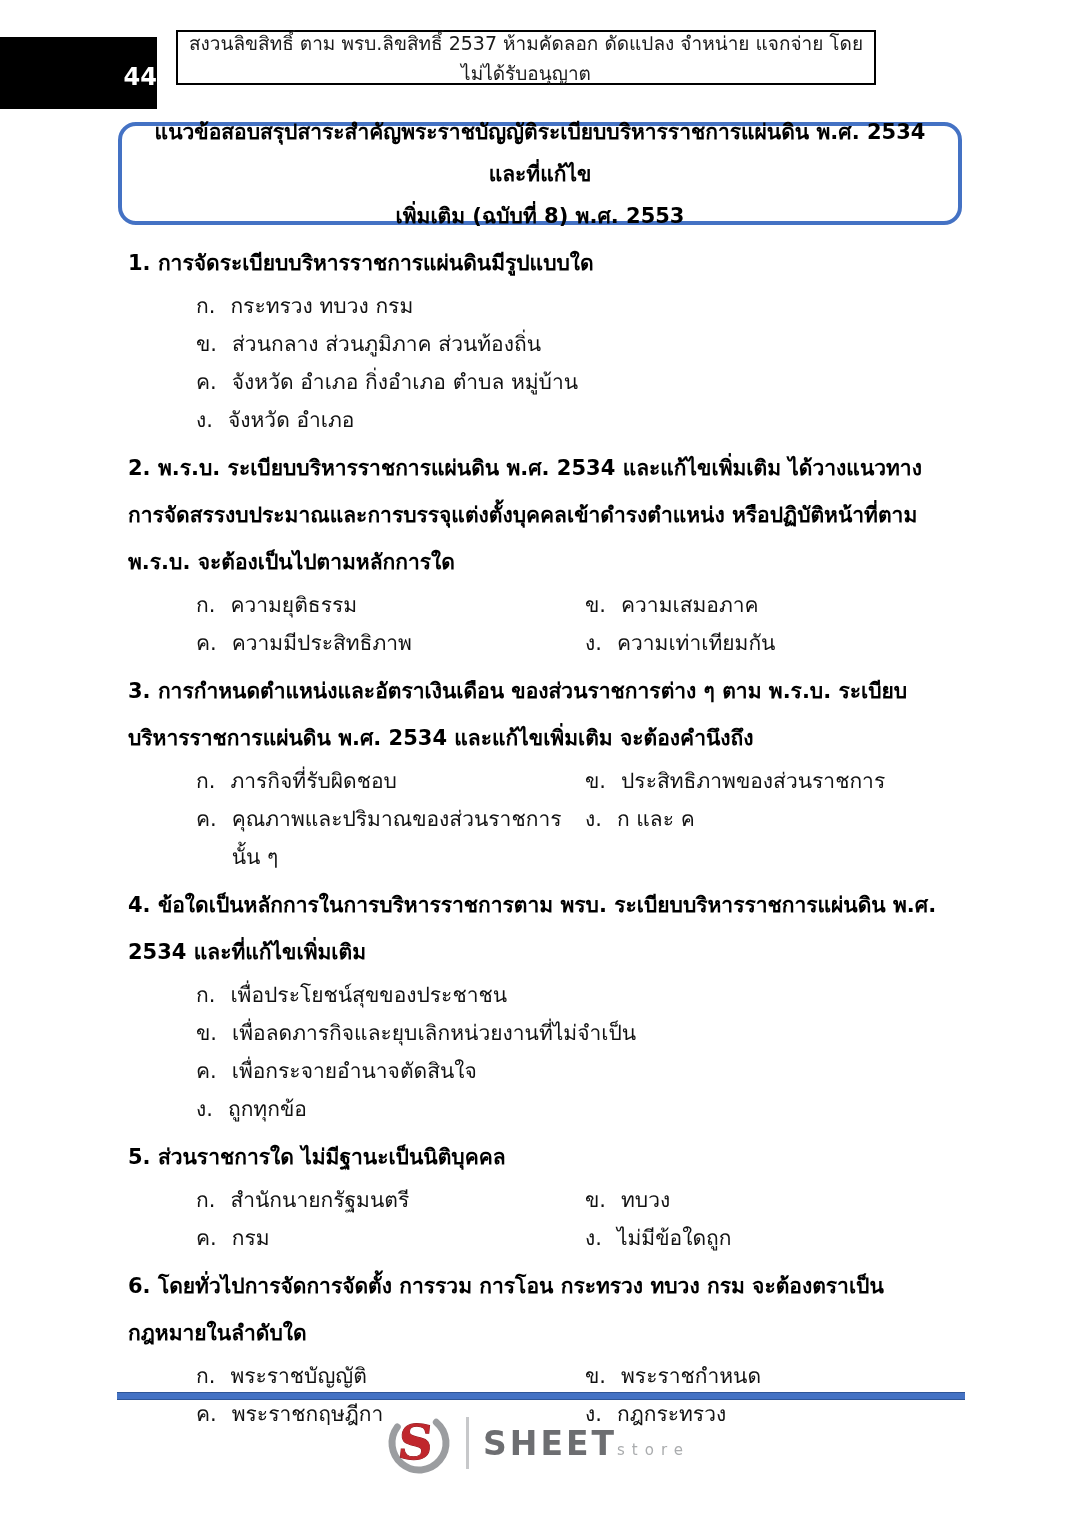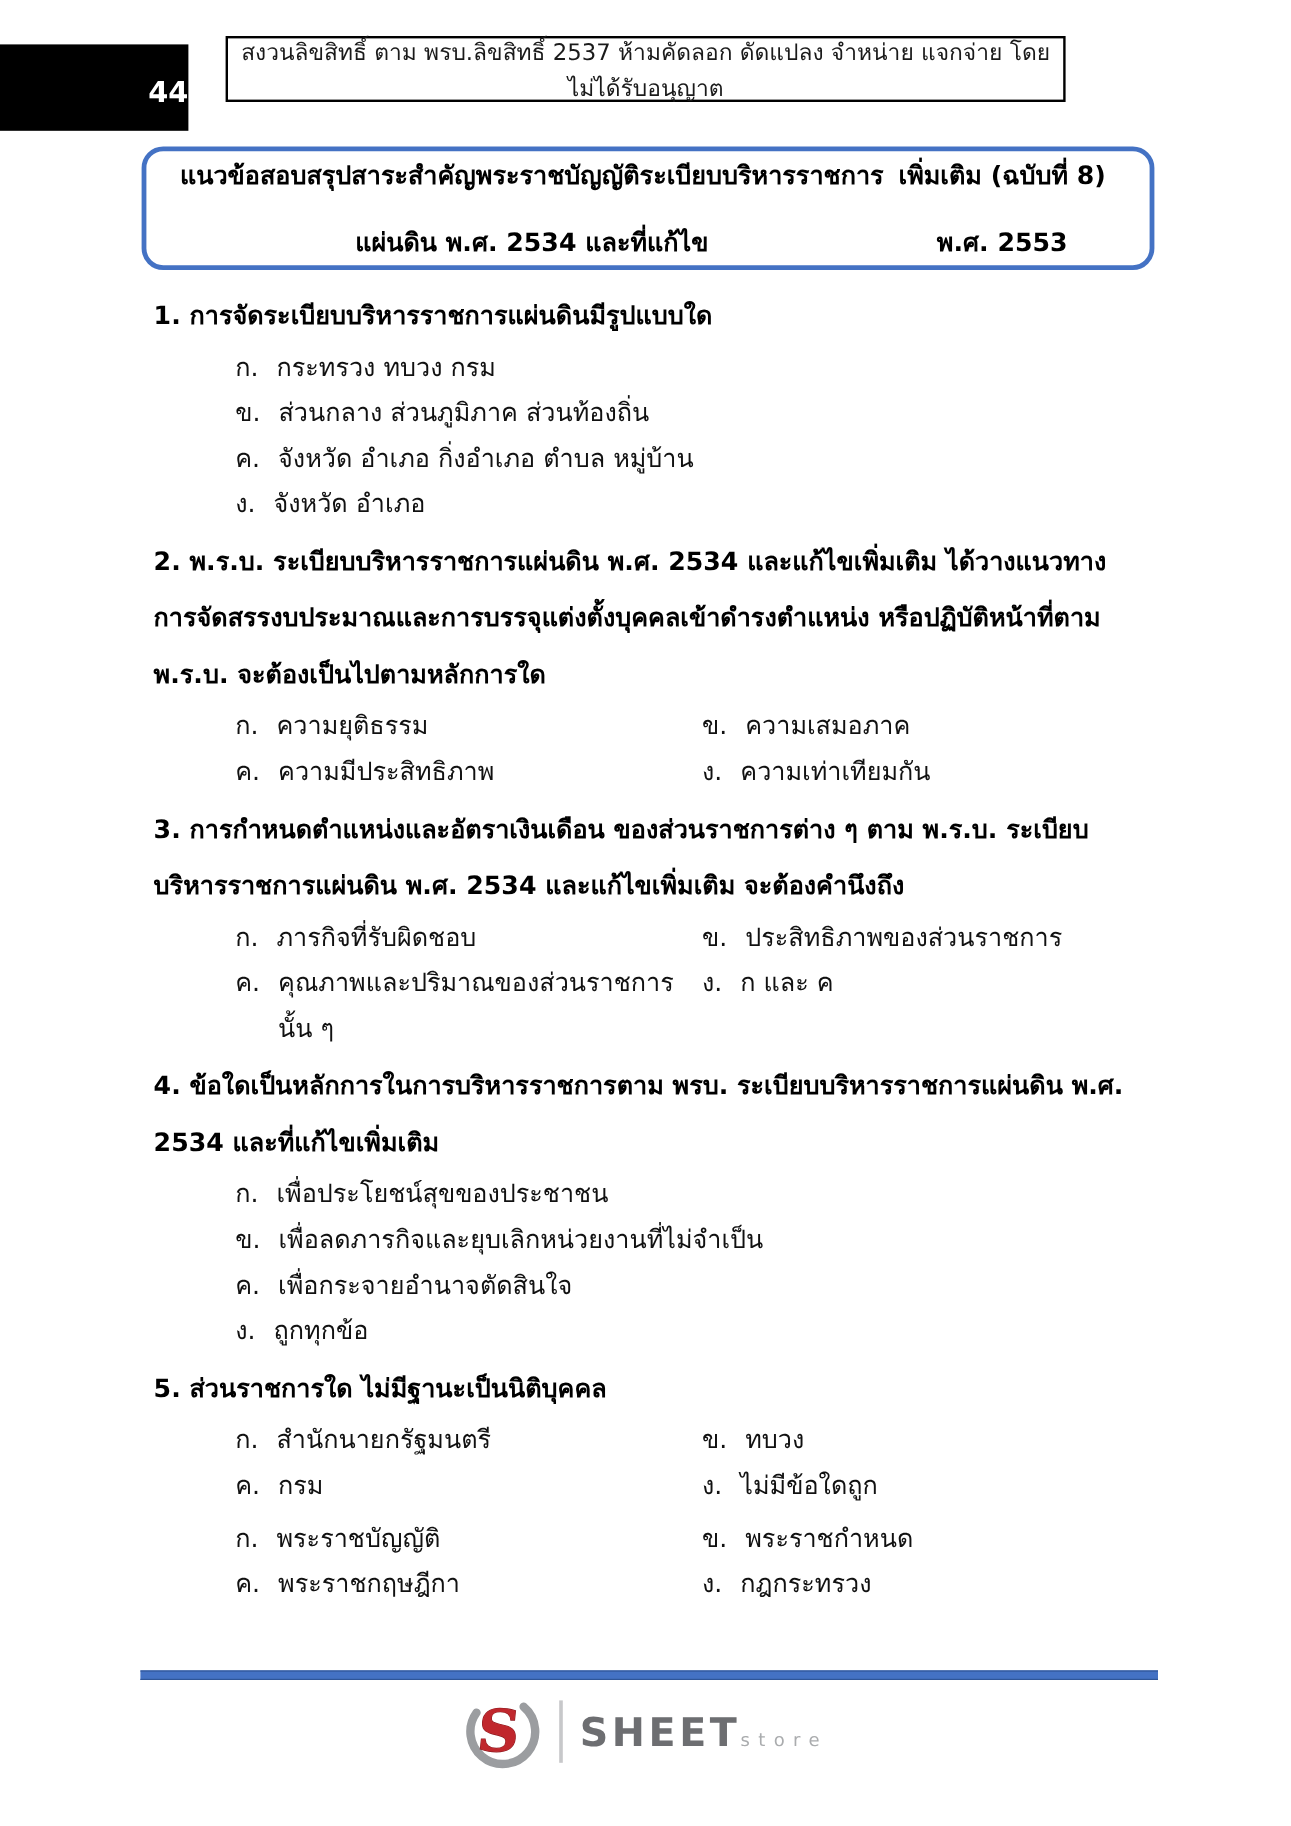--- a/index.html
+++ b/index.html
@@ -23,31 +23,31 @@
   }
 
   
   .copyright-box {
     position: absolute; left: 176px; top: 30px;
     width: 700px; height: 55px;
     border: 2px solid #000000;
     background: #ffffff;
     display: flex; align-items: center; justify-content: center;
     font-size: 19px; color: #1a1a1a;
-    padding: 0 10px; text-align: center; margin-left: 12px;
+    padding: 0 10px; text-align: center;
   }
 
   
   .title-box {
     position: absolute; left: 118px; top: 122px;
     width: 844px; height: 103px;
     border: 4px solid #4472c4; border-radius: 18px;
     background: #ffffff;
-    display: flex; flex-direction: row; align-items: center; justify-content: center;
-    font-weight: bold; font-size: 21px; line-height: 56px;
+    display: flex; flex-direction: column; align-items: center; justify-content: center;
+    font-weight: bold; font-size: 21px; line-height: 42px;
     text-align: center; color: #000000;
     padding: 0 26px;
   }
 
   
   .content {
     position: absolute; left: 128px; top: 240px;
     width: 822px;
   }
   .question-text {
@@ -217,20 +217,21 @@
             </span></div>
         <div><span class="option">
               <span class="opt-letter">ง.</span>
               <span>ไม่มีข้อใดถูก</span>
             </span></div>
       </div>
     </div>
   </div>
 
   <div>
+    <div class="question-text">6. โดยทั่วไปการจัดการจัดตั้ง การรวม การโอน กระทรวง ทบวง กรม จะต้องตราเป็นกฎหมายในลำดับใด</div>
     <div class="options">
       <div class="option-grid">
         <div class="option-cell"><span class="option">
               <span class="opt-letter">ก.</span>
               <span>พระราชบัญญัติ</span>
             </span></div>
         <div><span class="option">
               <span class="opt-letter">ข.</span>
               <span>พระราชกำหนด</span>
             </span></div>

